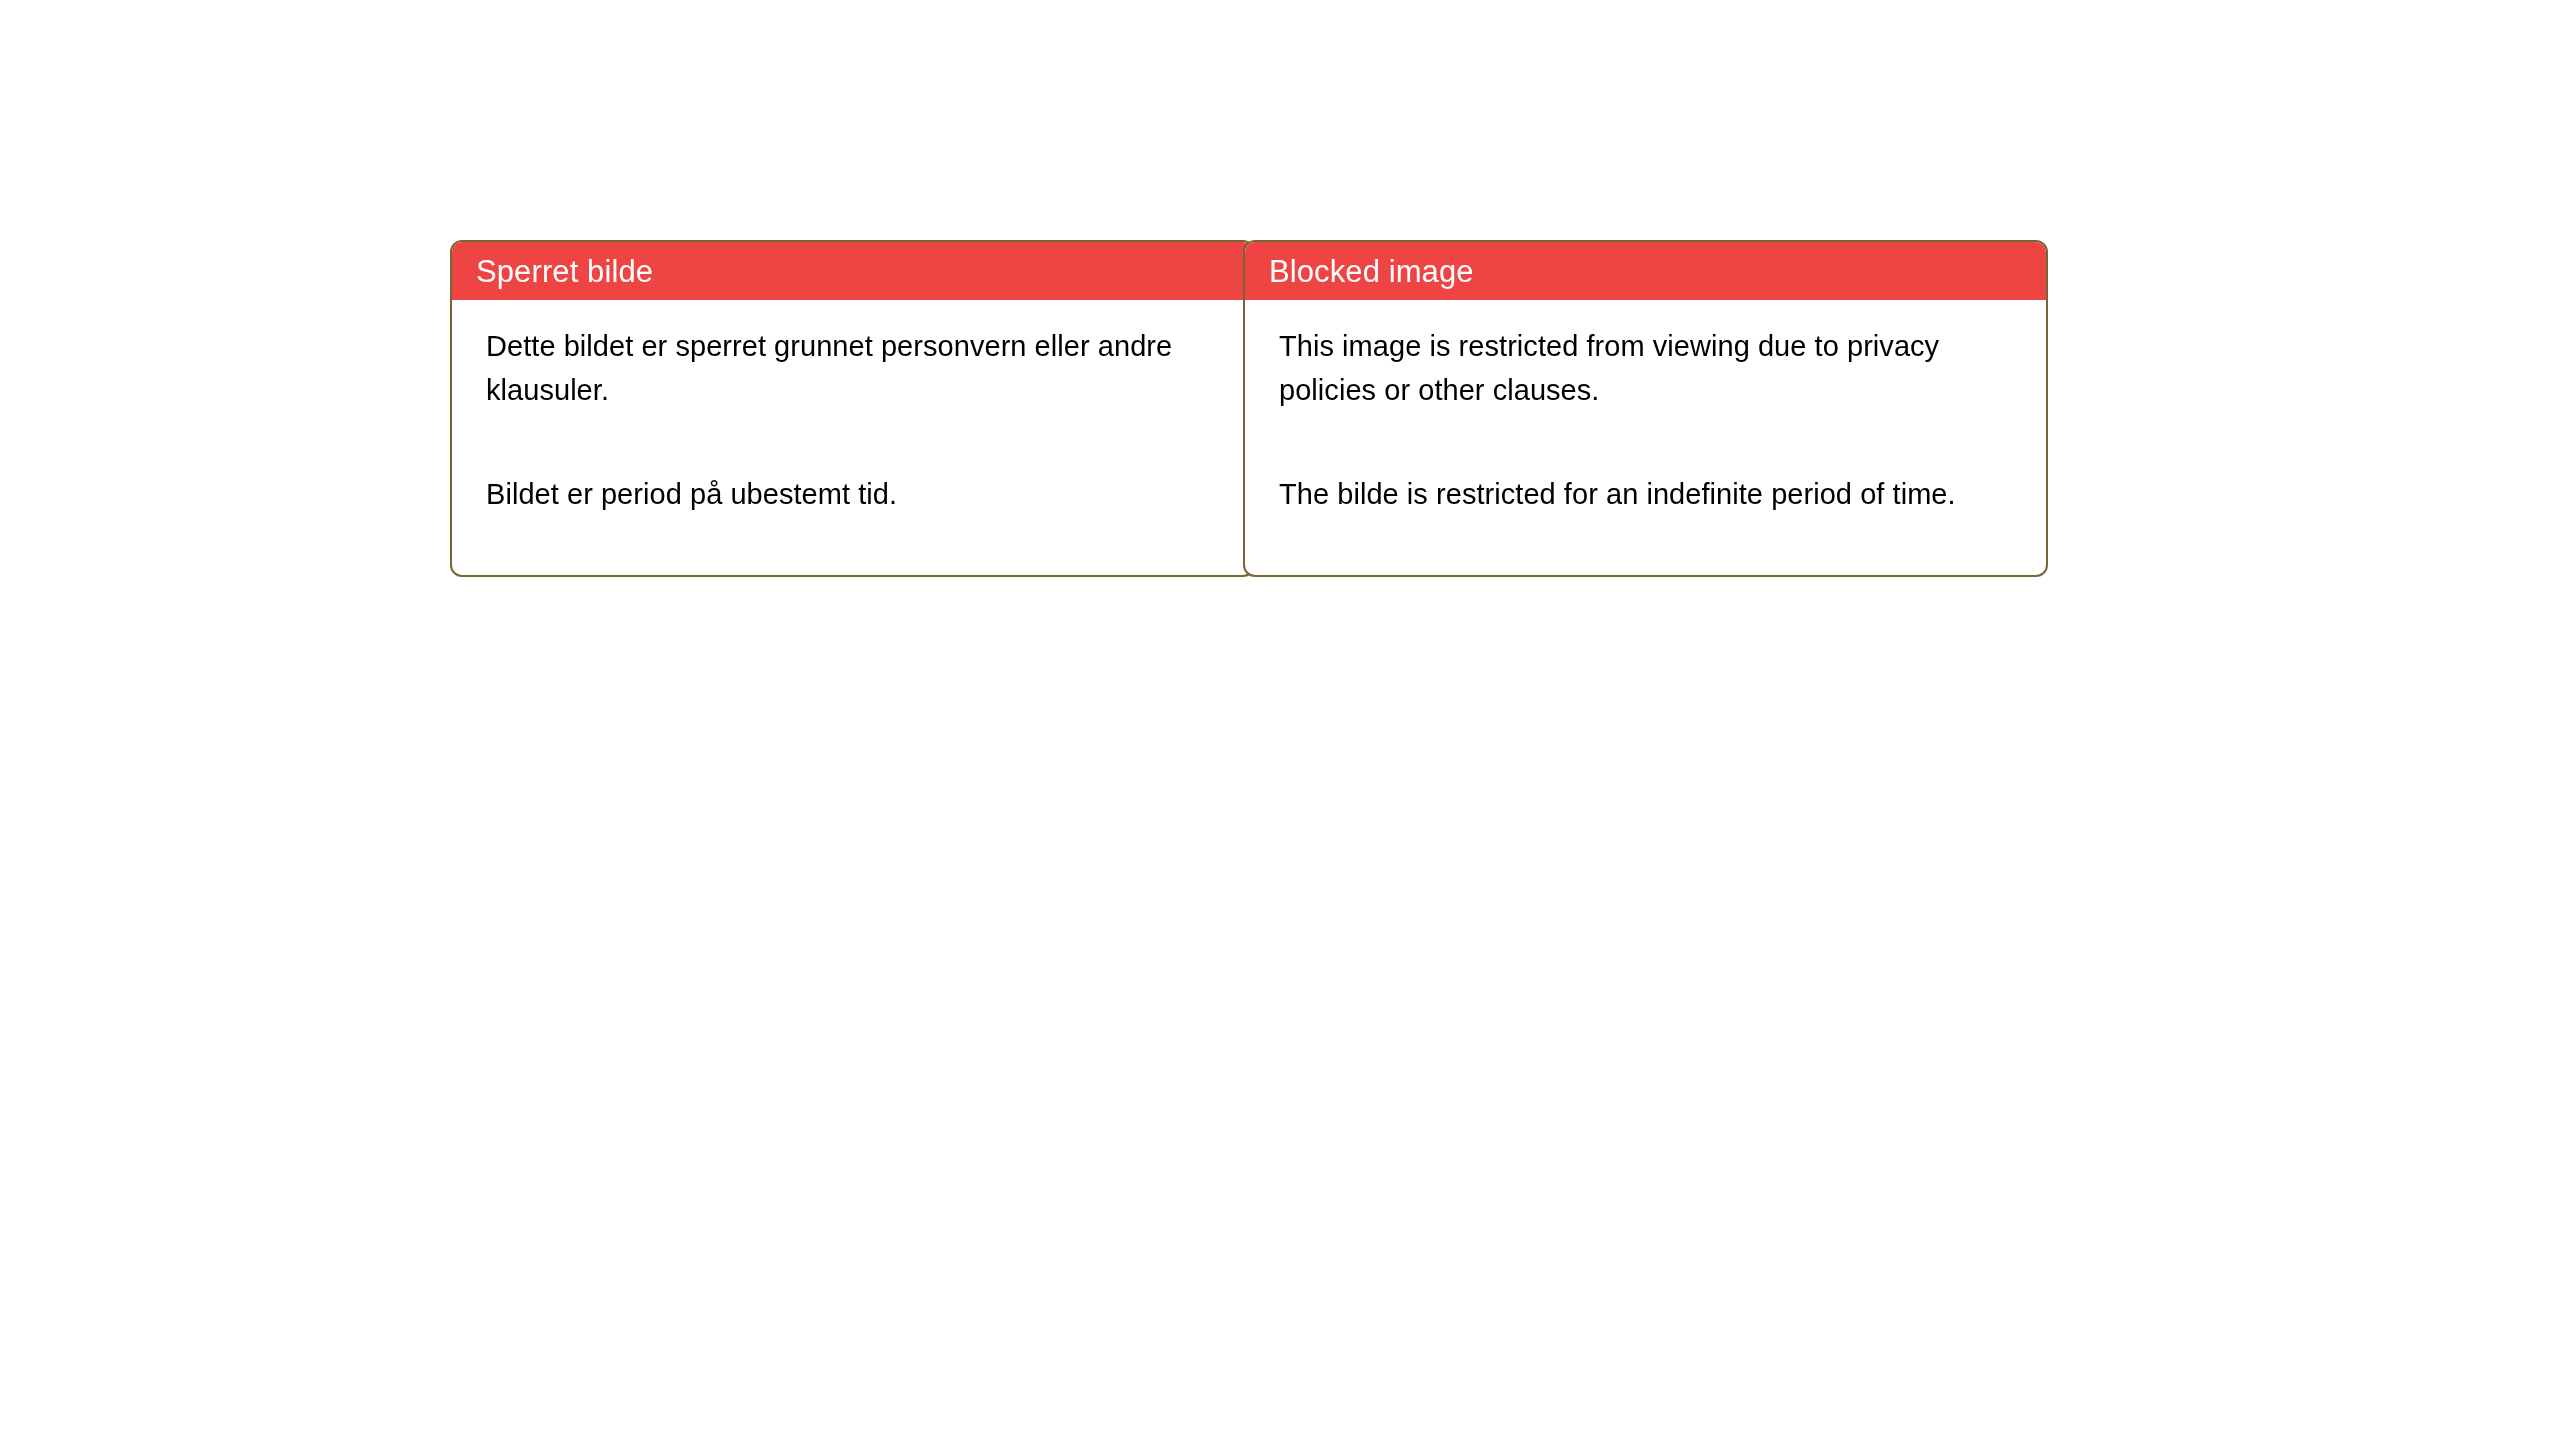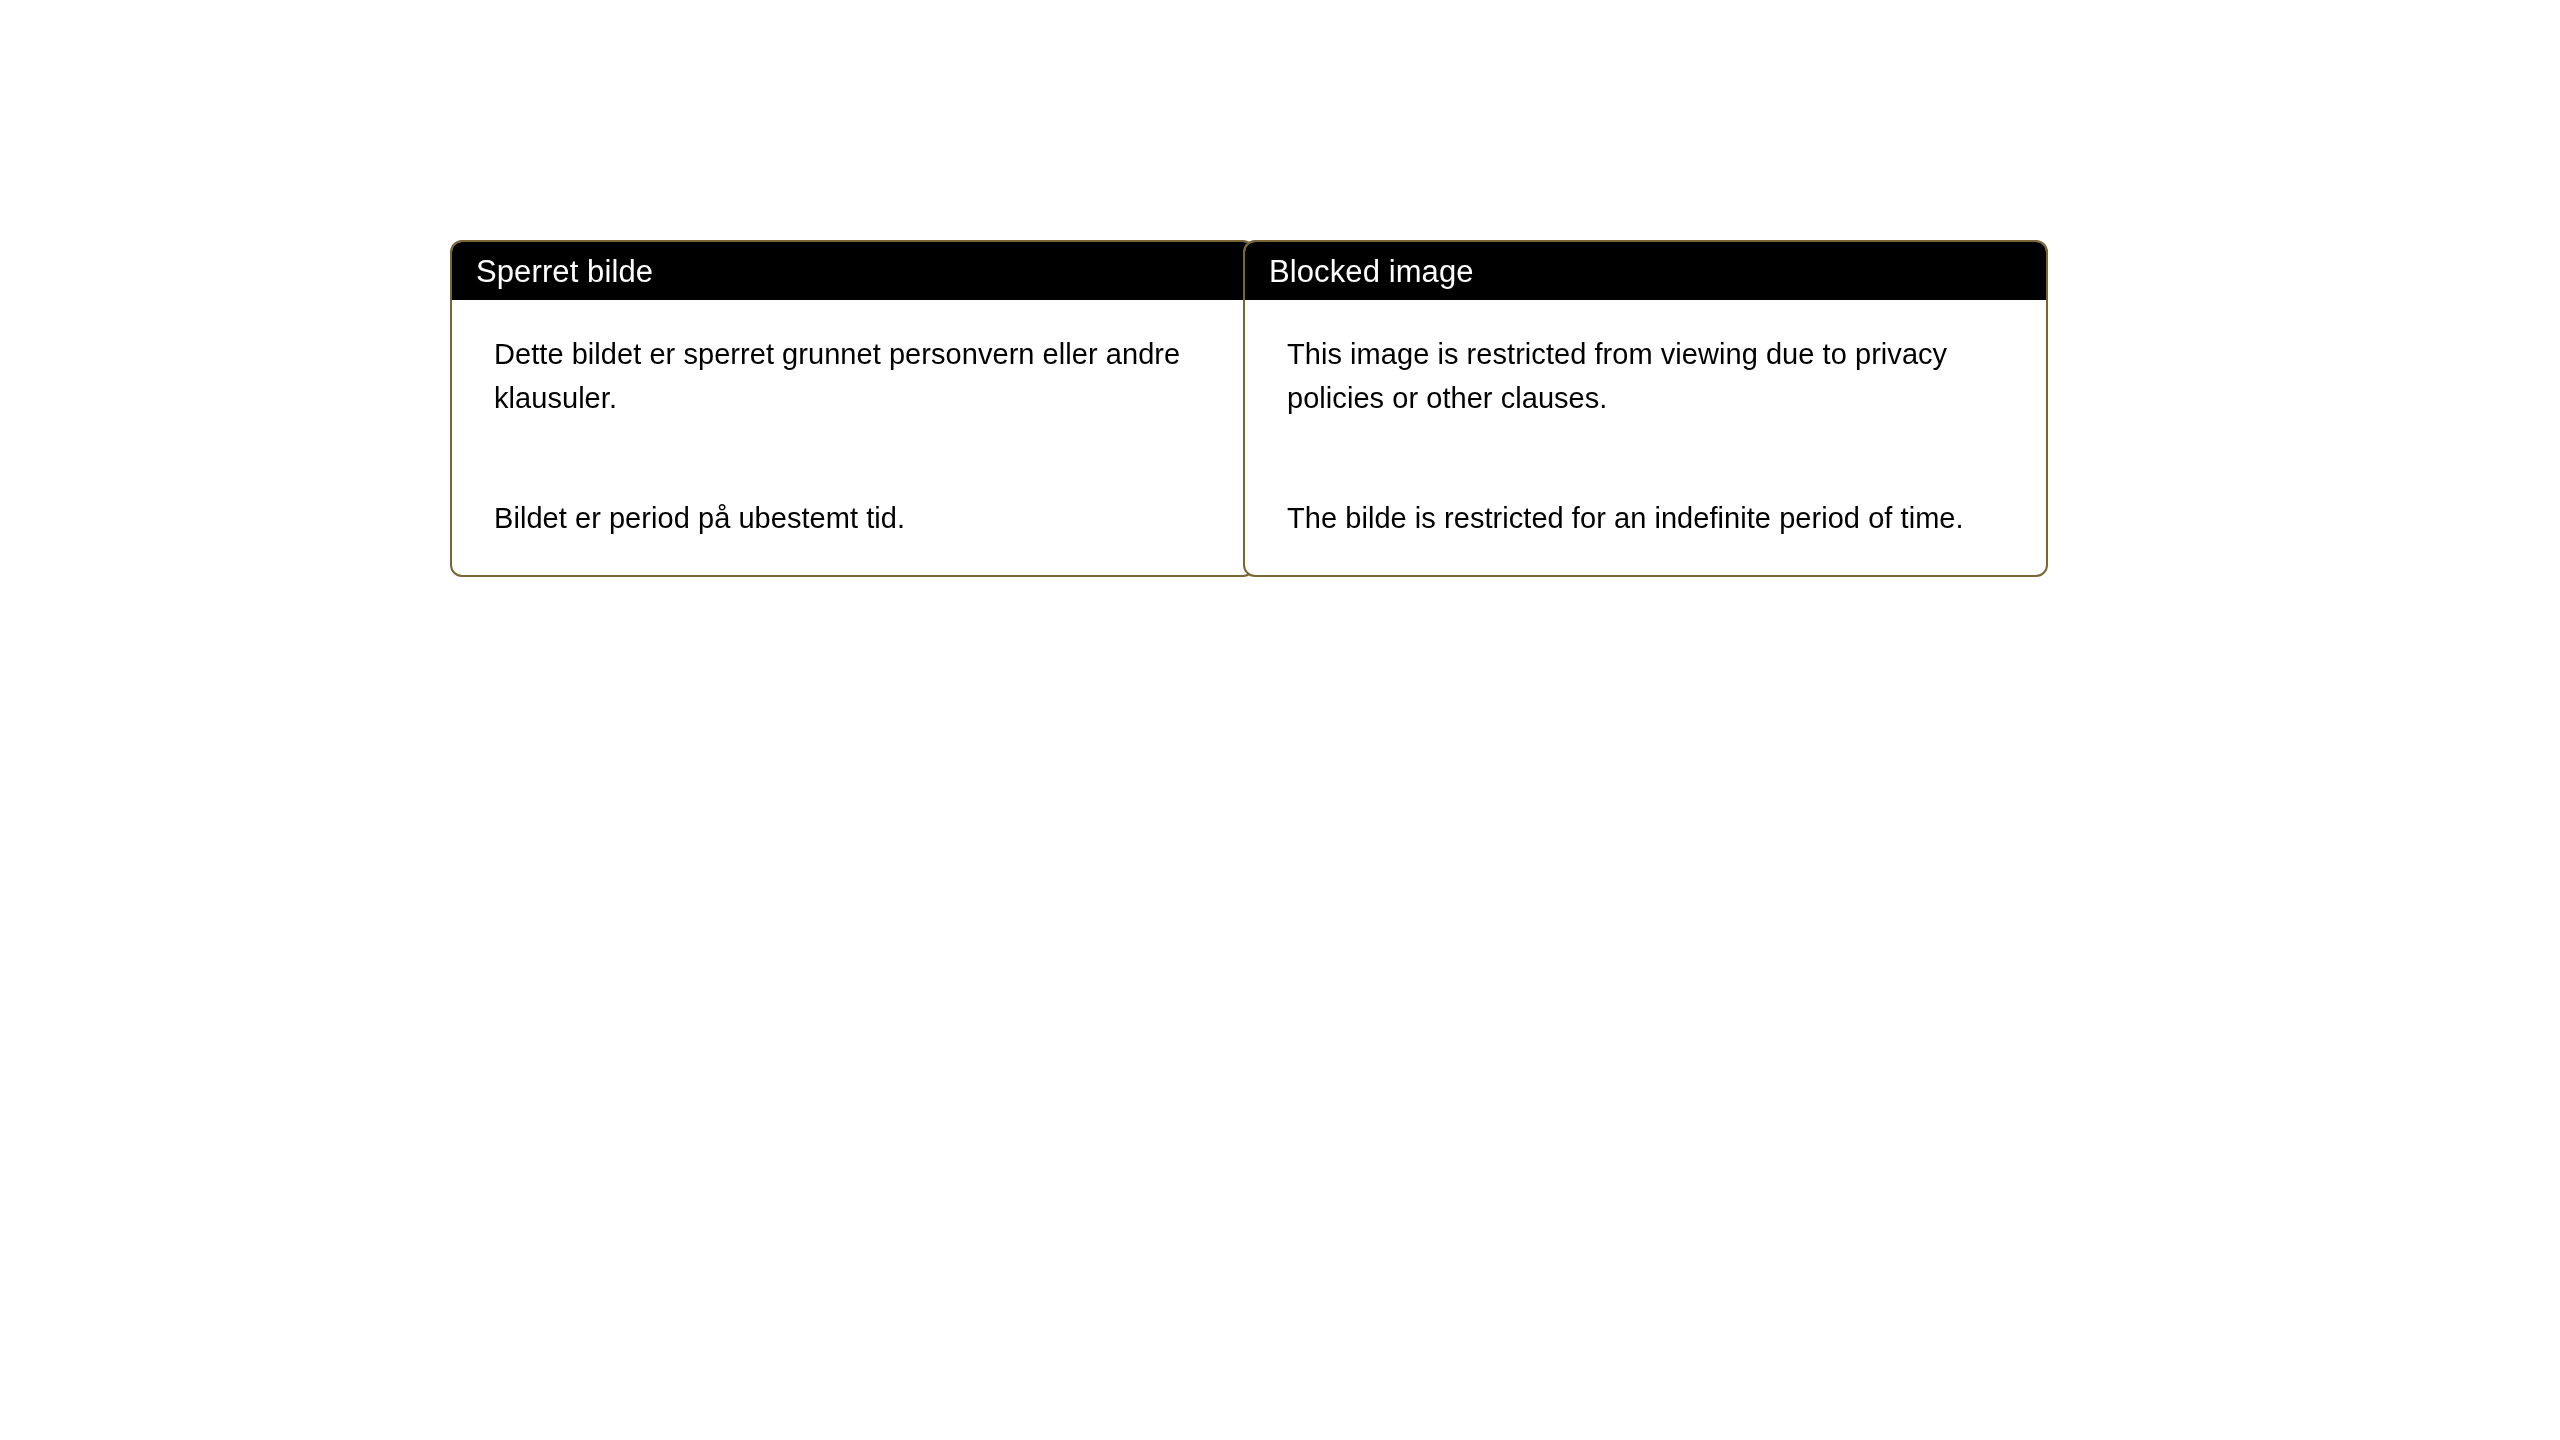--- a/index.html
+++ b/index.html
@@ -36,21 +36,21 @@
     height: 337px;
   }
 
   .card-en {
     left: 1243px;
     width: 805px;
     height: 337px;
   }
 
   .card-header {
-    background: #000000;
+    background: #ef4444;
     height: 58px;
     display: flex;
     align-items: center;
     padding: 0 0 0 24px;
     box-sizing: border-box;
   }
 
   .card-header-title {
     color: #ffffff;
     font-size: 31px;
@@ -63,21 +63,21 @@
   .card-body {
     padding: 16px 26px 0 26px;
     box-sizing: border-box;
   }
 
   .body-paragraph {
     color: #000000;
     font-size: 29px;
     font-weight: 400;
     line-height: 44px;
-    margin: 16px;
+    margin: 8px;
     letter-spacing: 0.05px;
   }
 
   .paragraph-gap {
     height: 44px;
   }
 </style>
 </head>
 <body>
 

